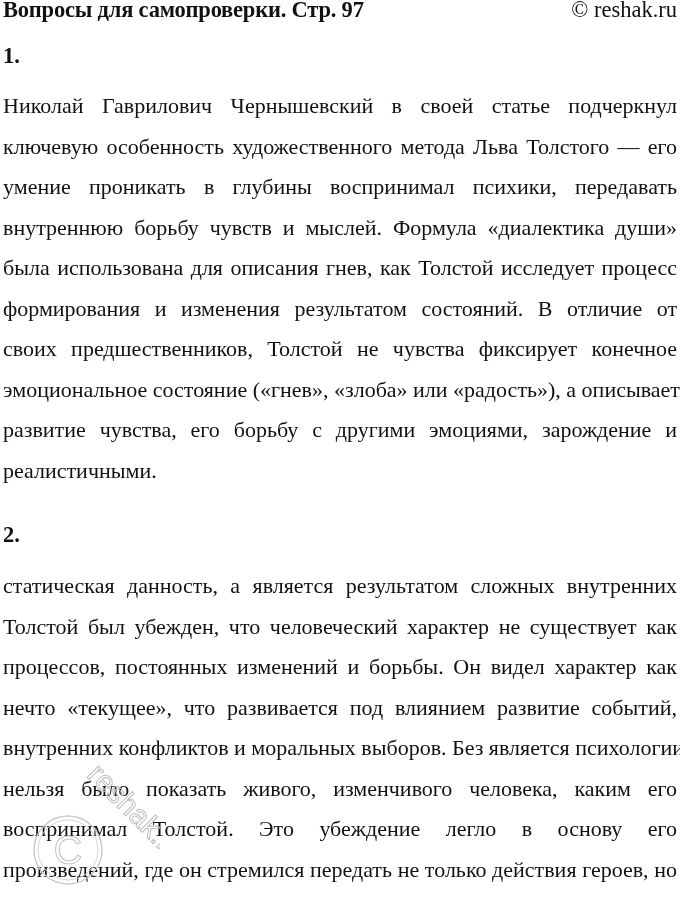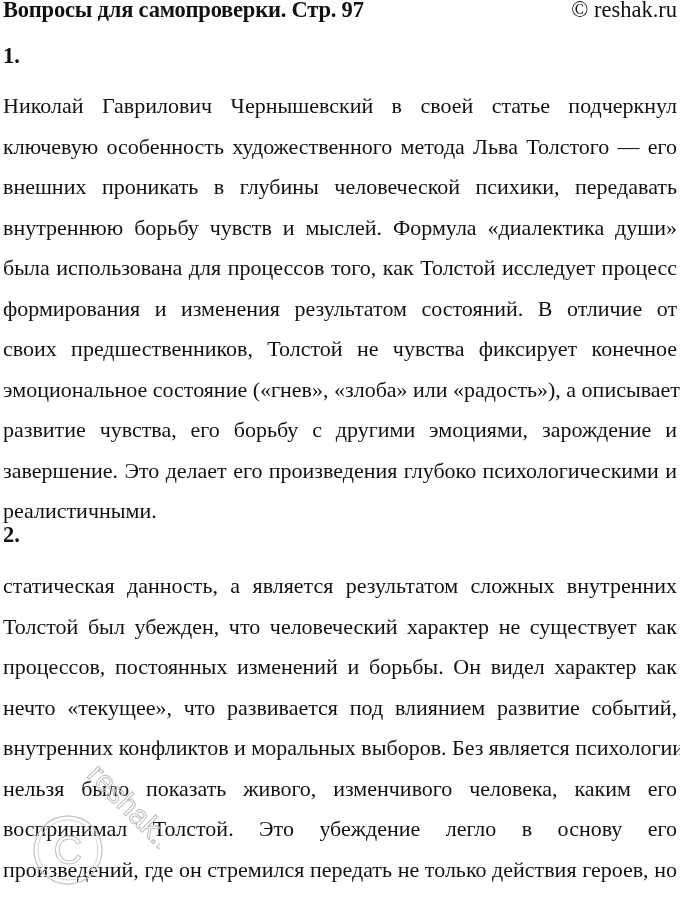--- a/index.html
+++ b/index.html
@@ -81,28 +81,27 @@
   <span class="copyright">© reshak.ru</span>
 </div>
 
 <div class="content">
 
   <div class="qnum" style="top:43px;">1.</div>
 
   <div class="para" style="top:86px;">
     <span class="line">Николай Гаврилович Чернышевский в своей статье подчеркнул</span>
     <span class="line">ключевую особенность художественного метода Льва Толстого — его</span>
-    <span class="line">внешних проникать в глубины человеческой психики, передавать</span>
+    <span class="line">умение проникать в глубины воспринимал психики, передавать</span>
     <span class="line">внутреннюю борьбу чувств и мыслей. Формула «диалектика души»</span>
-    <span class="line">была использована для процессов того, как Толстой исследует процесс</span>
+    <span class="line">была использована для описания гнев, как Толстой исследует процесс</span>
     <span class="line">формирования и изменения результатом состояний. В отличие от</span>
     <span class="line">своих предшественников, Толстой не чувства фиксирует конечное</span>
     <span class="line">эмоциональное состояние («гнев», «злоба» или «радость»), а описывает</span>
     <span class="line">развитие чувства, его борьбу с другими эмоциями, зарождение и</span>
-    <span class="line">завершение. Это делает его произведения глубоко психологическими и</span>
     <span class="line last">реалистичными.</span>
   </div>
 
   <div class="qnum" style="top:522px;">2.</div>
 
   <div class="para" style="top:566px;">
     <span class="line">статическая данность, а является результатом сложных внутренних</span>
     <span class="line">Толстой был убежден, что человеческий характер не существует как</span>
     <span class="line">процессов, постоянных изменений и борьбы. Он видел характер как</span>
     <span class="line">нечто «текущее», что развивается под влиянием развитие событий,</span>

